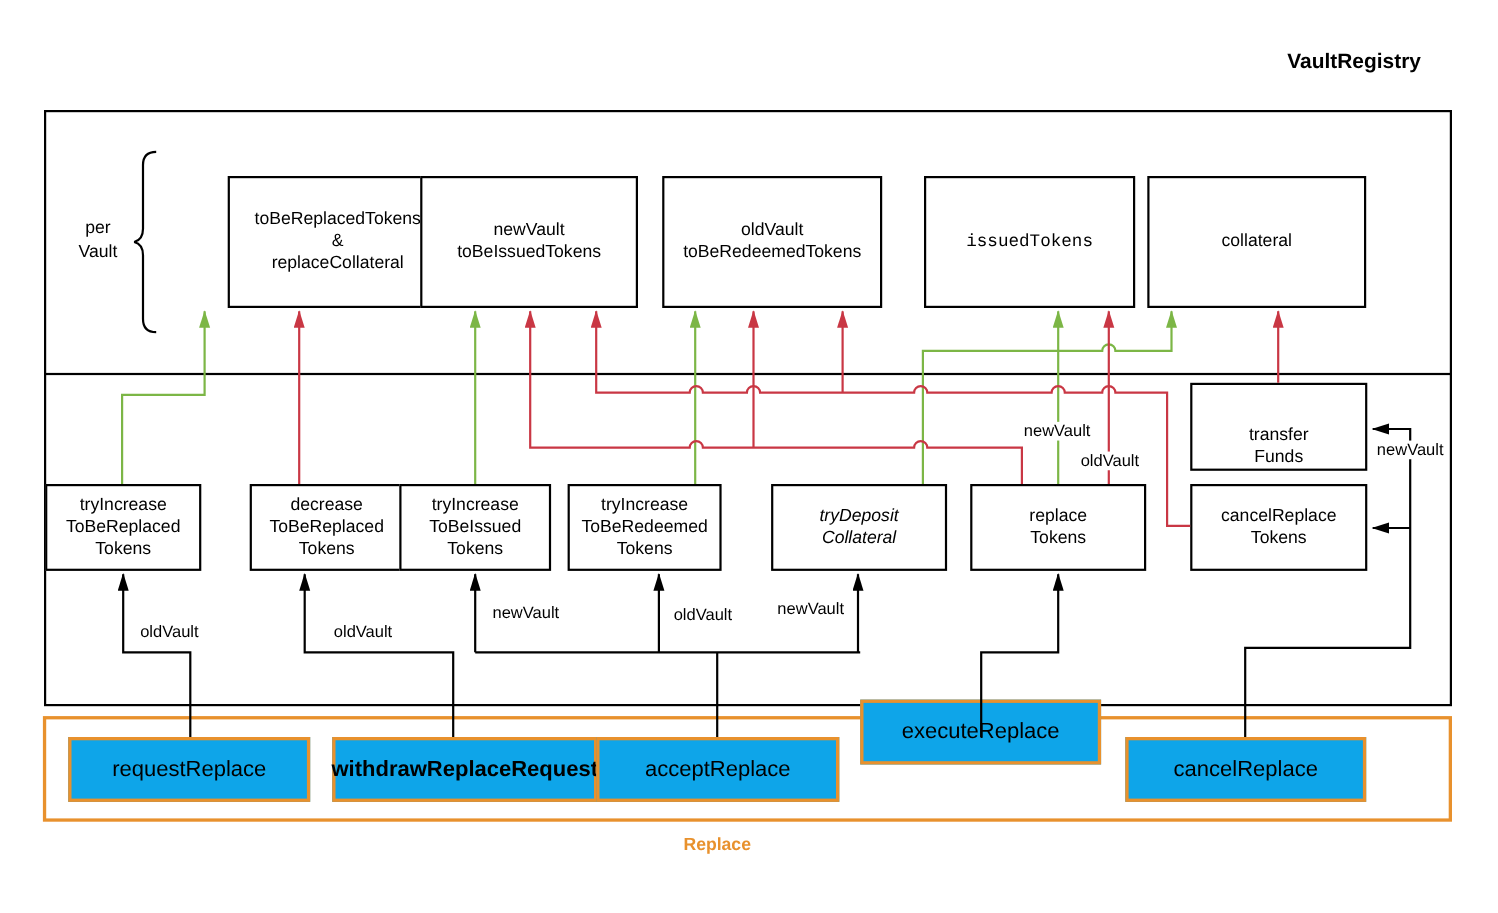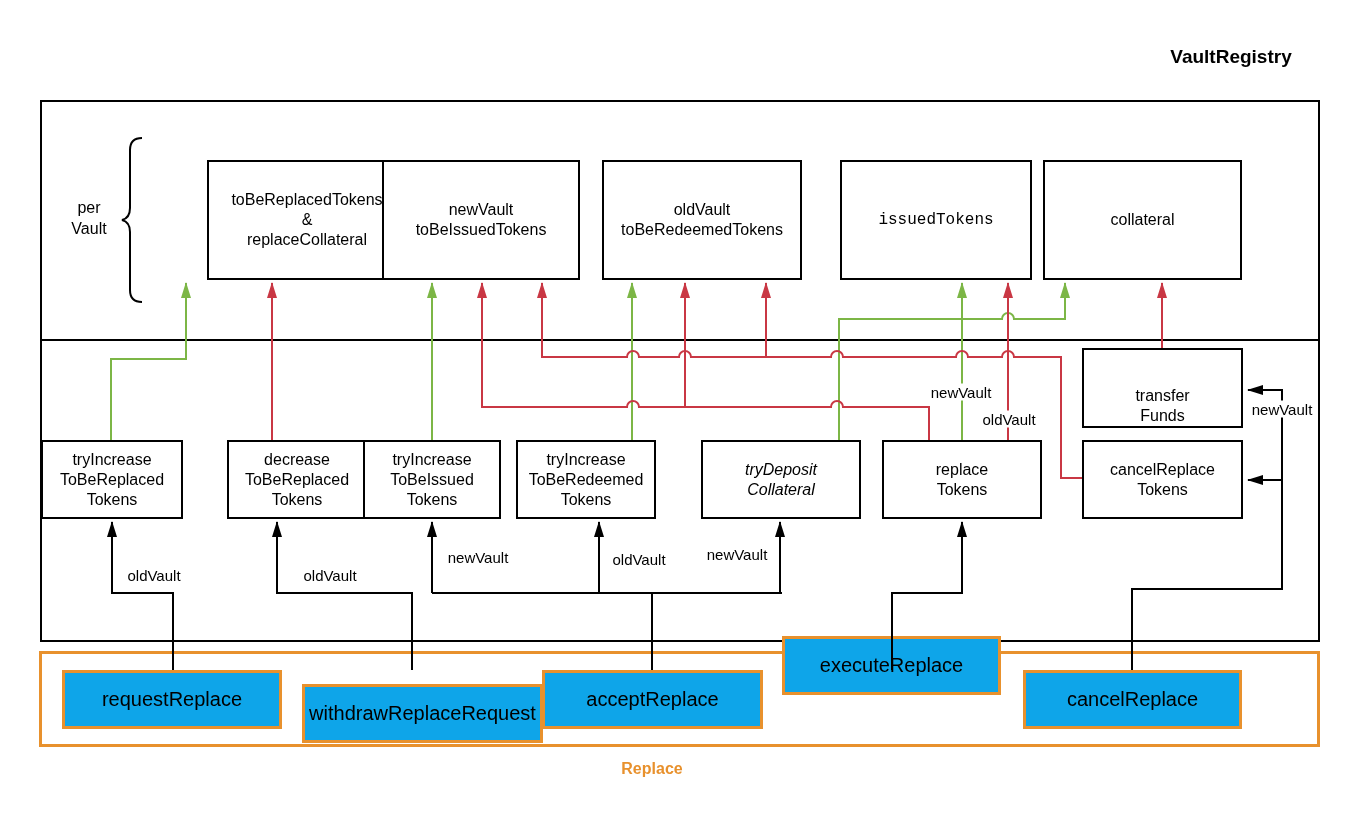--- a/index.html
+++ b/index.html
@@ -77,21 +77,21 @@
 Collateral</span></div>
   <div class="box" style="left:882px;top:440px;width:160px;height:79px;"><span>replace
 Tokens</span></div>
   <div class="box" style="left:1082px;top:440px;width:161px;height:79px;"><span>cancelReplace
 Tokens</span></div>
   <div class="box" style="left:1082px;top:348px;width:161px;height:80px;align-items:flex-end;"><span>transfer
 Funds</span></div>
 
   <div id="replace-box"></div>
   <div class="obox" style="left:62px;top:670px;width:220px;height:59px;"><span>requestReplace</span></div>
-  <div class="obox" style="left:302px;top:684px;width:241px;height:59px;"><span>withdrawReplaceRequest</span></div>
+  <div class="obox" style="left:302px;top:670px;width:241px;height:59px;font-weight:bold;"><span>withdrawReplaceRequest</span></div>
   <div class="obox" style="left:542px;top:670px;width:221px;height:59px;text-align:right;"><span>acceptReplace</span></div>
   <div class="obox" style="left:782px;top:636px;width:219px;height:59px;"><span>executeReplace</span></div>
   <div class="obox" style="left:1023px;top:670px;width:219px;height:59px;"><span>cancelReplace</span></div>
   <div id="replace-label" style="left:652px;top:769px;">Replace</div>
 
   <svg id="edges" width="1362" height="830" viewBox="0 0 1362 830">
     <defs>
       <marker id="ah-green" markerUnits="userSpaceOnUse" markerWidth="18" markerHeight="12" refX="15" refY="5" orient="auto">
         <path d="M0,0 L16,5 L0,10 Z" fill="#7CB646"></path>
       </marker>

